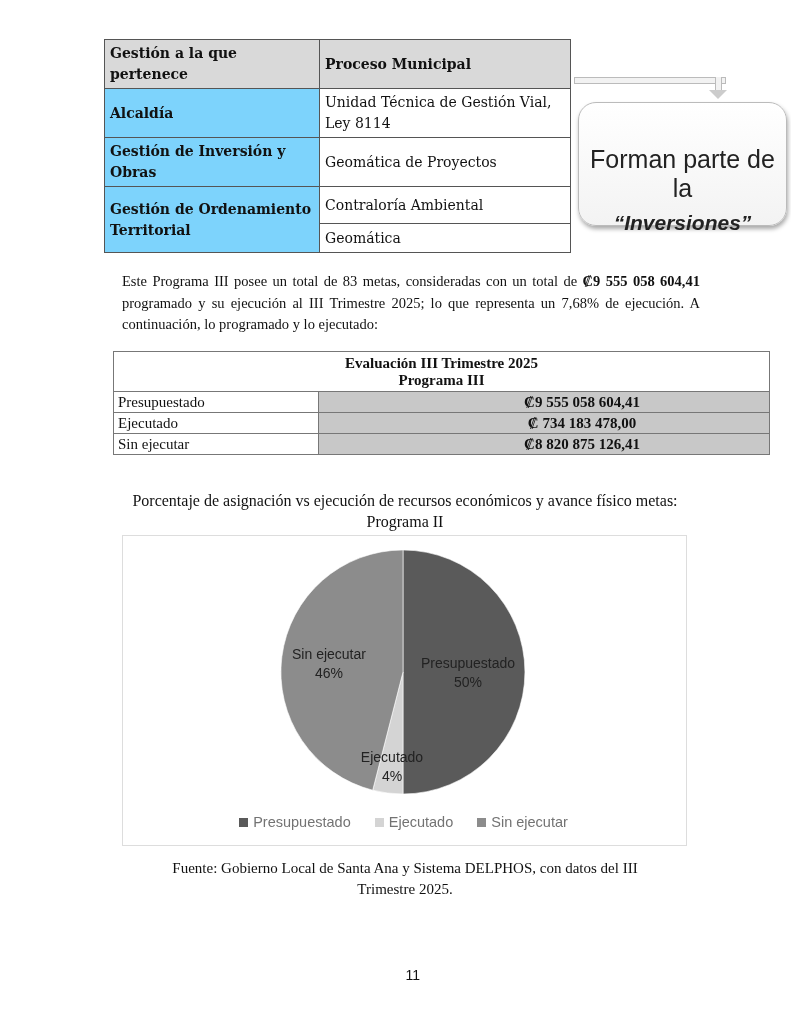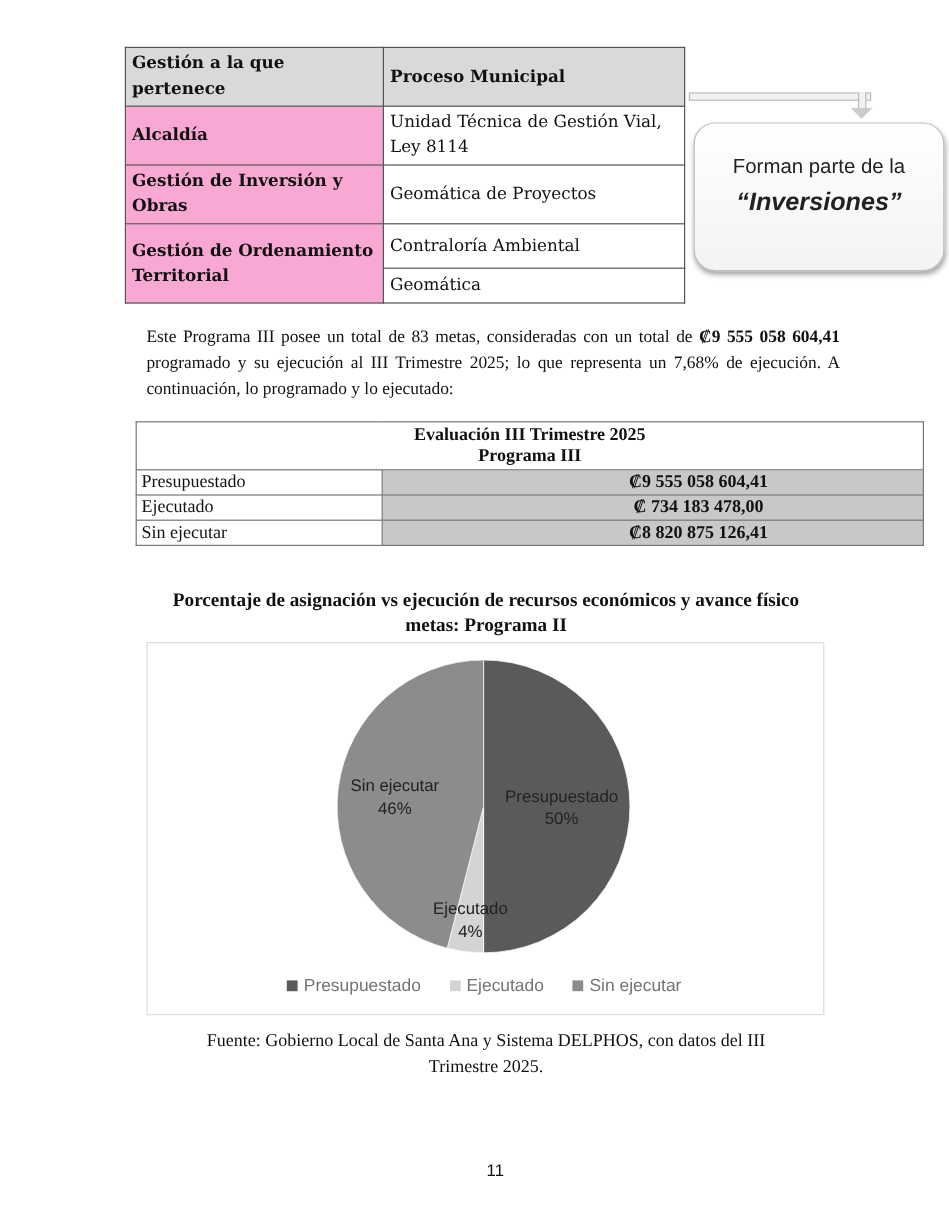--- a/index.html
+++ b/index.html
@@ -3,52 +3,52 @@
 <meta charset="utf-8">
 <style>
   html, body { margin:0; padding:0; background:#fff; }
   body { width:791px; height:1024px; position:relative; overflow:hidden;
          font-family:"DejaVu Serif", "Liberation Serif", serif; color:#111; }
 
   
   table.gestion { position:absolute; left:104px; top:39px; width:467px; border-collapse:collapse;
                   font-family:"DejaVu Serif", serif; font-size:14px; }
   table.gestion td { border:1px solid #555; padding:3px 5px; vertical-align:middle; line-height:21px; }
-  table.gestion td.left { background:#f9a8d4; font-weight:bold; width:204px; }
+  table.gestion td.left { background:#7dd3fc; font-weight:bold; width:204px; }
   table.gestion tr.head td { background:#d9d9d9; font-weight:bold; height:34px; }
 
   
   .arrow-h { position:absolute; left:574px; top:77px; width:150px; height:5px;
              border:1px solid #bbb; background:#f2f2f2; }
   .arrow-v { position:absolute; left:715px; top:77px; width:5px; height:14px;
              border:1px solid #bbb; border-top:none; background:#f2f2f2; }
   .arrow-head { position:absolute; left:709px; top:90px; width:0; height:0;
                 border-left:9px solid transparent; border-right:9px solid transparent;
                 border-top:9px solid #ccc; }
 
   .callout { position:absolute; left:578px; top:102px; width:207px; height:122px;
              border:1px solid #bbb; border-radius:18px; background:linear-gradient(#fff,#f3f3f3);
              box-shadow:1px 3px 4px #aaa; text-align:center;
              font-family:"Liberation Sans", sans-serif; color:#222; }
-  .callout .l1 { font-size:17px; margin-top:26px; }
+  .callout .l1 { font-size:25px; margin-top:42px; }
   .callout .l2 { font-size:21px; font-weight:bold; font-style:italic; margin-top:8px; }
 
   .para { position:absolute; left:122px; top:271px; width:578px; font-size:14.5px; line-height:21.5px;
           text-align:justify; font-family:"Liberation Serif", serif; }
   .para b { font-weight:bold; }
 
   table.eval { position:absolute; left:113px; top:351px; width:657px; border-collapse:collapse;
                font-family:"Liberation Serif", serif; font-size:15px; }
   table.eval td { border:1px solid #777; padding:0 4px; line-height:20px; }
   table.eval td.title { text-align:center; font-weight:bold; line-height:17px; padding:3px 0 2px; }
   table.eval td.lbl { width:196px; }
   table.eval td.val { background:#c8c8c8; font-weight:bold; text-align:center; padding-left:80px; }
 
   .chart-title { position:absolute; left:120px; top:490px; width:570px; text-align:center;
-                 font-family:"Liberation Serif", serif; font-weight:bold; font-size:16px; line-height:21px; }
+                 font-family:"Liberation Serif", serif; font-weight:normal; font-size:16px; line-height:21px; }
 
   .chart-box { position:absolute; left:122px; top:535px; width:563px; height:309px;
                border:1px solid #ddd; background:#fff; }
   .pie { position:absolute; left:278px; top:550px; width:250px; height:245px; }
   .pie-label { position:absolute; font-family:"Liberation Sans", sans-serif; font-size:14px;
                color:#222; text-align:center; line-height:19px; }
   .legend { position:absolute; left:122px; top:814px; width:563px; text-align:center;
             font-family:"Liberation Sans", sans-serif; font-size:14.5px; color:#737373; }
   .legend .item { display:inline-block; margin:0 10px; }
   .legend .sw { display:inline-block; width:9px; height:9px; margin-right:5px; }

